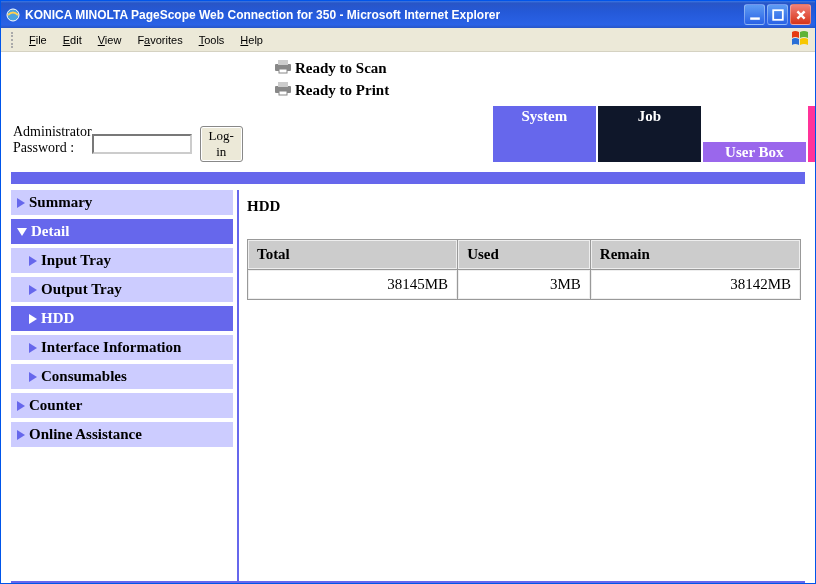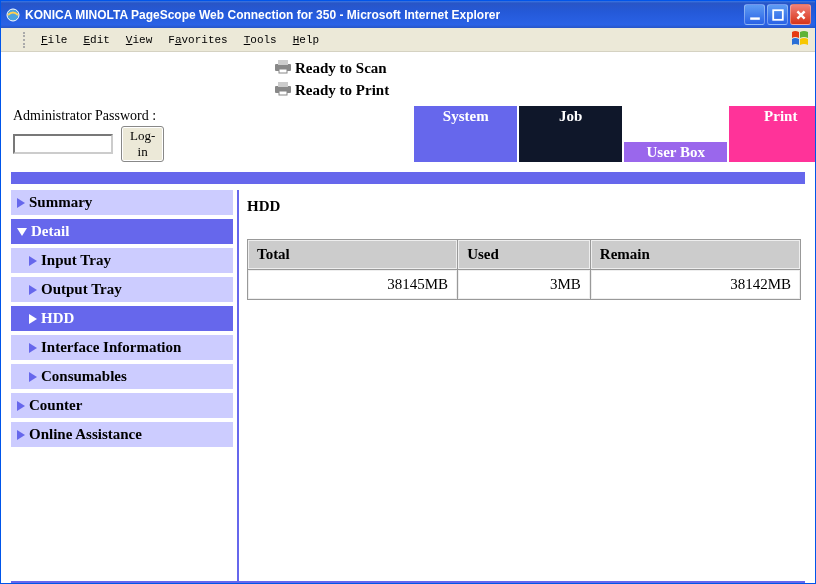--- a/index.html
+++ b/index.html
@@ -49,24 +49,23 @@
   }
   .win-btn.close { background: linear-gradient(to bottom, #f08078, #d73418); }
   .win-btn svg { width: 12px; height: 12px; }
 
   
   .menubar {
     height: 24px;
     background: #ece9d8;
     display: flex;
     align-items: center;
-    padding: 0 22px;
+    padding: 0 10px;
     border-bottom: 1px solid #d5d2c2;
     position: relative;
-    font-family: Liberation Mono, monospace;
   }
   .menubar .handle {
     width: 4px; height: 16px;
     border-left: 2px dotted #aaa;
     margin-right: 6px;
   }
   .menubar .menu-item {
     padding: 2px 8px;
     font-size: 11px;
     color: #000;
@@ -102,21 +101,21 @@
     margin-bottom: 2px;
   }
   .printer-icon svg { width: 20px; height: 16px; }
 
   .login-row {
     display: flex;
     align-items: flex-end;
     padding: 0 12px 4px 12px;
   }
   .login-left {
-    display: flex; flex-direction: column;
+    display: flex; flex-direction: row;
     font-family: "Times New Roman", serif;
     font-size: 14px;
   }
   .login-controls { display: flex; align-items: center; gap: 8px; margin-top: 2px; }
   .login-controls input[type="password"] {
     width: 100px; height: 20px;
     border: 2px inset #ccc;
     font-size: 12px;
   }
   .login-btn {

